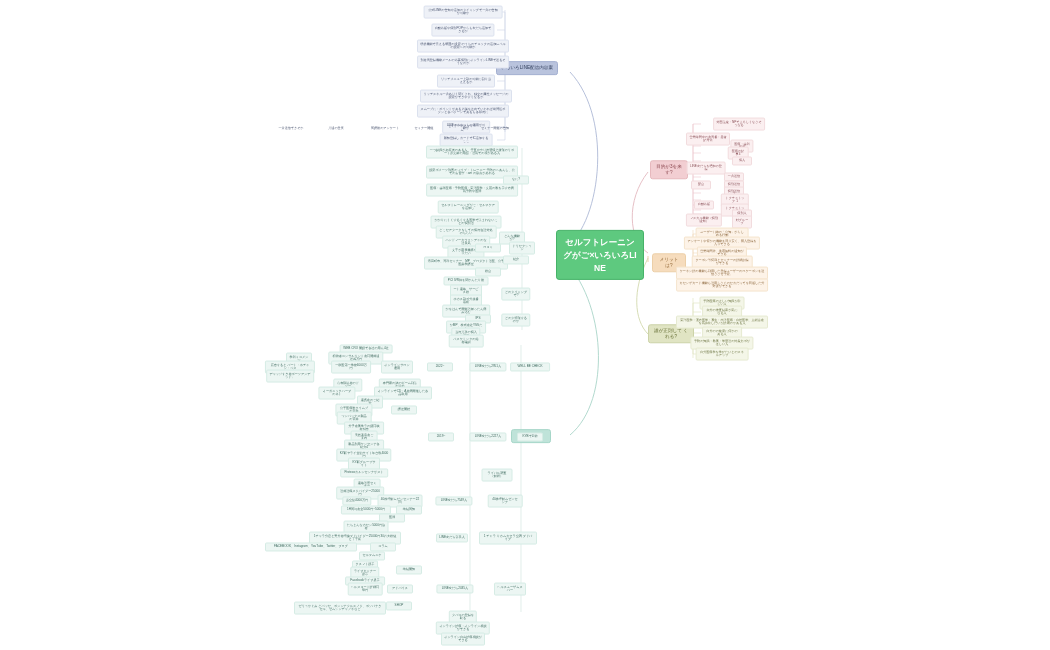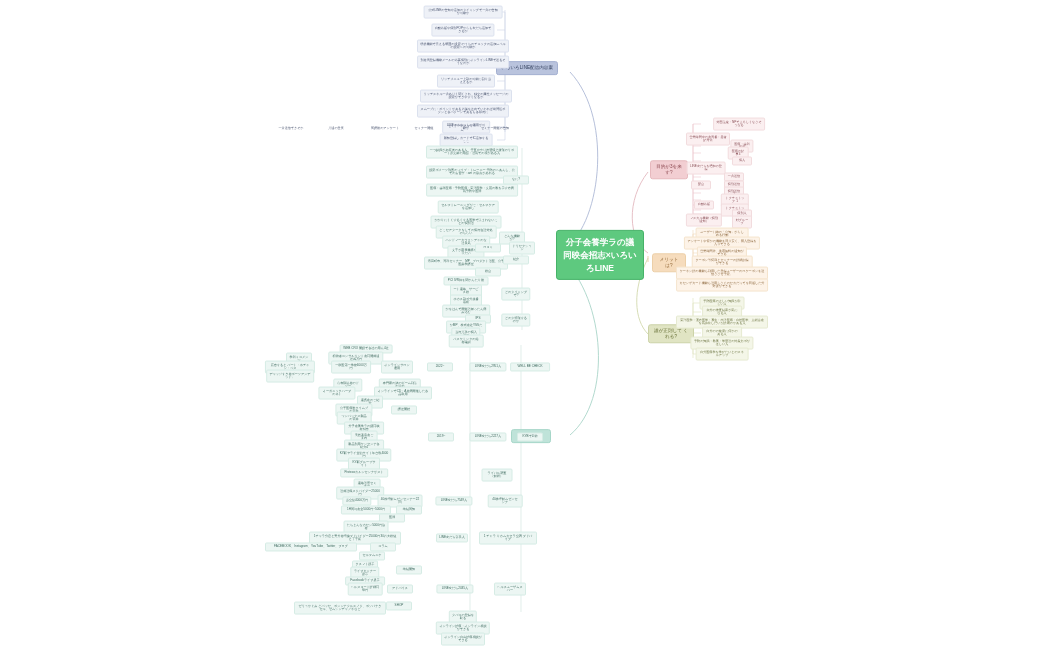--- a/index.html
+++ b/index.html
@@ -106,21 +106,21 @@
       <line x1="693" y1="285" x2="701" y2="285" stroke="#f0d9bb" stroke-width="0.6"></line>
       <line x1="693" x2="693" y1="303" y2="354" stroke="#dde2bd" stroke-width="0.6"></line>
       <line x1="693" y1="303" x2="701" y2="303" stroke="#dde2bd" stroke-width="0.6"></line>
       <line x1="693" y1="312" x2="701" y2="312" stroke="#dde2bd" stroke-width="0.6"></line>
       <line x1="693" y1="322" x2="701" y2="322" stroke="#dde2bd" stroke-width="0.6"></line>
       <line x1="693" y1="333" x2="701" y2="333" stroke="#dde2bd" stroke-width="0.6"></line>
       <line x1="693" y1="343" x2="701" y2="343" stroke="#dde2bd" stroke-width="0.6"></line>
       <line x1="693" y1="354" x2="701" y2="354" stroke="#dde2bd" stroke-width="0.6"></line>
     </svg>
 
-  <div class="node n-root" style="left:600px;top:255px;">分子会養学ラの議同映会招志×いろいろLINE</div>
+  <div class="node n-root" style="left:600px;top:255px;">セルフトレーニングがご×いろいろLINE</div>
 
   <div class="node n-l1 c-blue" style="left:527px;top:68px;width:62px;">いろいろLINE配信内容案</div>
   <div class="node n-l1 c-teal" style="left:531px;top:436px;width:40px;">機能×LINE</div>
   <div class="node n-l1 c-pink" style="left:669px;top:170px;width:38px;">目的が3を来す?</div>
   <div class="node n-l1 c-orange" style="left:669px;top:263px;width:34px;">メリットは?</div>
   <div class="node n-l1 c-olive" style="left:671px;top:334px;width:46px;">誰が正則して くれる?</div>
 
   <div id="grp-blue">
       <div class="node leaf t-blue" style="left: 463px; top: 12px; width: 78.8px;">公式LINEの告知や追加のタイミングで一斉の告知が可能か</div>
       <div class="node leaf t-blue" style="left: 463px; top: 30px; width: 63.2px;">自動応答や個別POPからも友だち追加できるか</div>

